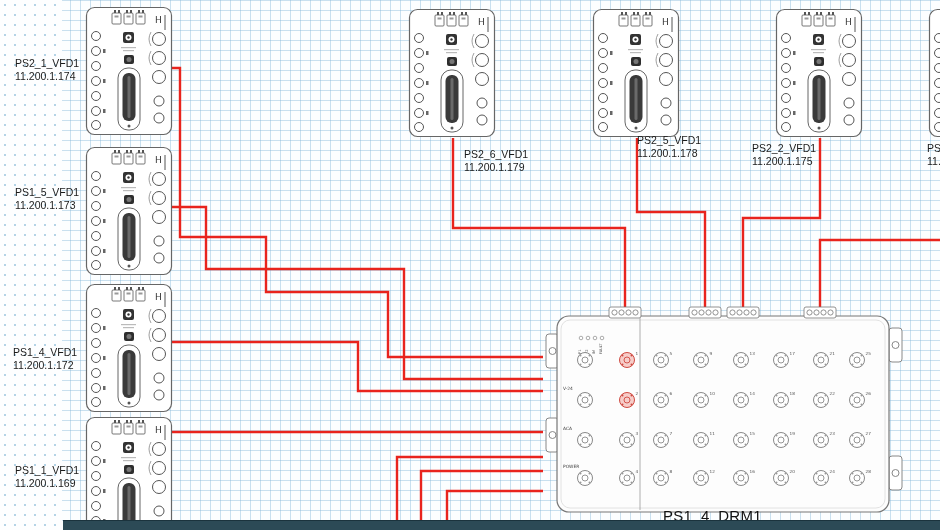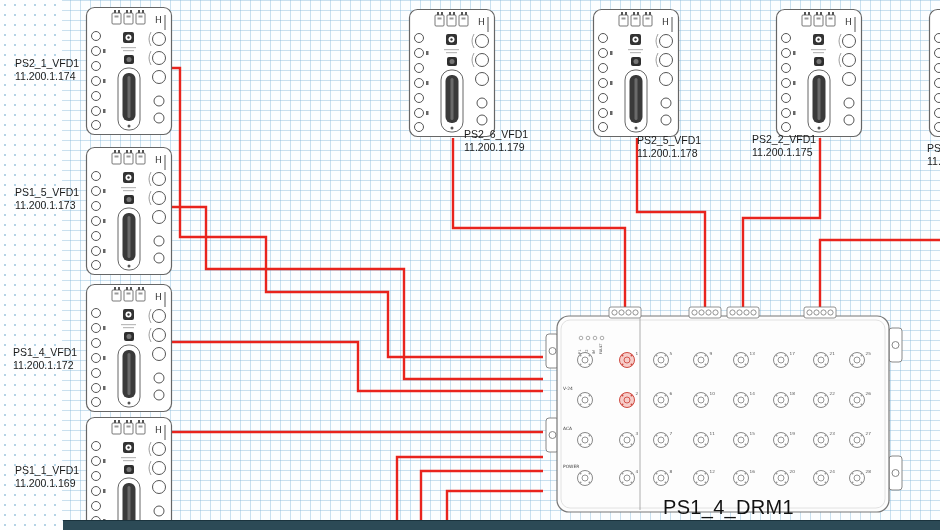--- a/index.html
+++ b/index.html
@@ -17,21 +17,21 @@
     position:absolute;left:0;top:0;width:62px;height:530px;z-index:1;
     background-color:#fdfeff;
     background-image:radial-gradient(circle, rgba(120,175,210,.55) 1px, transparent 1.4px);
     background-size:10px 10px;
   }
   .wires{position:absolute;left:0;top:0;z-index:3}
   .wires polyline{fill:none;stroke:#e8241d;stroke-width:2.4px}
   .vfd{position:absolute;width:88px;height:130px;z-index:4}
   .dev-label{position:absolute;z-index:5;font-size:10.5px;color:#1a1a1a;line-height:1.28;white-space:nowrap}
   #drm-svg{position:absolute;left:543px;top:306px;z-index:4}
-  .drm-label{position:absolute;left:663px;top:496px;z-index:5;font-size:20px;color:#111;letter-spacing:.3px;white-space:nowrap}
+  .drm-label{position:absolute;left:663px;top:507px;z-index:5;font-size:15px;color:#111;letter-spacing:.3px;white-space:nowrap}
   .bottom-bar{position:absolute;left:63px;top:520px;width:887px;height:10px;background:#2c4a56;border-top:1px solid #1b333d;z-index:10}
   text{font-family:"DejaVu Sans",sans-serif}
   .pnum{font-size:4.2px;fill:#555}
   .plabel{font-size:4.4px;fill:#444}
   .ilabel{font-size:3.6px;fill:#555}
   .hlabel{font-size:9px;fill:#333}
 </style>
 </head>
 <body>
 
@@ -157,29 +157,29 @@
     <div>11.200.1.173</div>
   </div>
   <div class="dev-label" style="left:13px;top:346px">
     <div>PS1_4_VFD1</div>
     <div>11.200.1.172</div>
   </div>
   <div class="dev-label" style="left:15px;top:464px">
     <div>PS1_1_VFD1</div>
     <div>11.200.1.169</div>
   </div>
-  <div class="dev-label" style="left:464px;top:128px">
+  <div class="dev-label" style="left:464px;top:148px">
     <div>PS2_6_VFD1</div>
     <div>11.200.1.179</div>
   </div>
   <div class="dev-label" style="left:637px;top:134px">
     <div>PS2_5_VFD1</div>
     <div>11.200.1.178</div>
   </div>
-  <div class="dev-label" style="left:752px;top:133px">
+  <div class="dev-label" style="left:752px;top:142px">
     <div>PS2_2_VFD1</div>
     <div>11.200.1.175</div>
   </div>
   <div class="dev-label" style="left:927px;top:142px">
     <div>PS2_</div>
     <div>11.2</div>
   </div>
 
   <svg id="drm-svg" width="362" height="214" viewBox="0 0 362 214">
 

